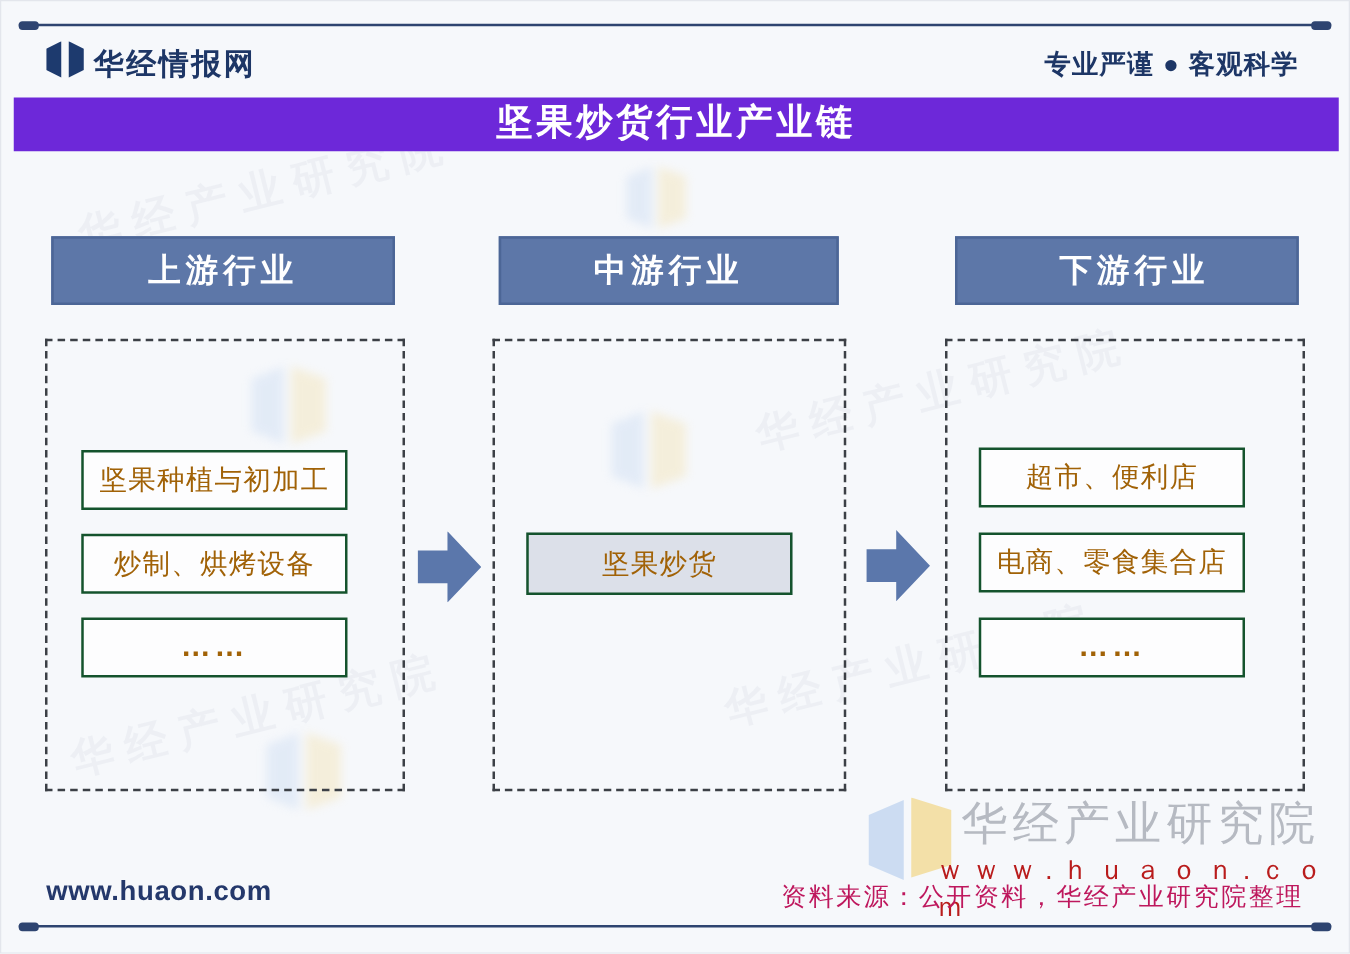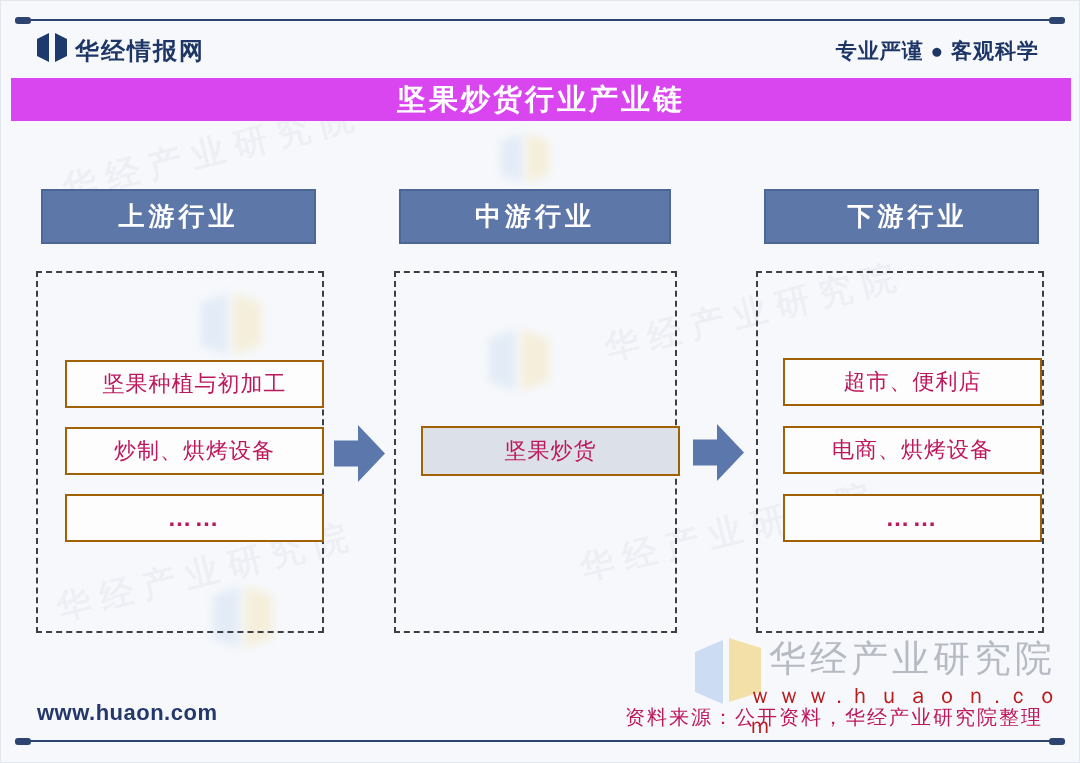--- a/index.html
+++ b/index.html
@@ -34,22 +34,22 @@
     font-size: 24px; font-weight: 600; color: #1d3666; letter-spacing: 2px;
   }
   .tagline {
     position: absolute; right: 40px; top: 8px;
     font-size: 21px; font-weight: 600; color: #1d3666; letter-spacing: 1px; margin-left: 11px;
   }
 
   
   .title-bar {
     position: absolute; left: 10px; top: 77px; width: 1060px; height: 43px;
-    background: #d946ef;
-    display: flex; align-items: center; justify-content: center;
+    background: #6d28d9;
+    display: flex; justify-content: center;
   }
   .title-bar span {
     color: #ffffff; font-size: 29px; font-weight: bold; letter-spacing: 3px;
   }
 
   
   .col-header {
     position: absolute; top: 188px; height: 55px;
     background: #5d77a8; border: 2px solid #4c6696;
     display: flex; align-items: center; justify-content: center;
@@ -63,24 +63,24 @@
   .panel {
     position: absolute; top: 270px; height: 362px;
     border: 2px dashed #3c4046; background: transparent;
   }
   .panel.p1 { left: 35px;  width: 288px; }
   .panel.p2 { left: 393px; width: 283px; }
   .panel.p3 { left: 755px; width: 288px; }
 
   
   .item-box {
-    position: absolute; width: 259px; height: 48px;
-    background: #fdfdfe; border: 2px solid #a16207;
+    position: absolute; width: 213px; height: 48px;
+    background: #fdfdfe; border: 2px solid #14532d;
     display: flex; align-items: center; justify-content: center;
-    font-size: 22px; color: #be185d; letter-spacing: 1px;
+    font-size: 22px; color: #a16207; letter-spacing: 1px;
     font-weight: 500;
   }
   .item-box.dots { font-weight: bold; letter-spacing: 3px; font-size: 24px; }
   .u1 { left: 64px; top: 359px; }
   .u2 { left: 64px; top: 426px; }
   .u3 { left: 64px; top: 493px; }
   .m1 { left: 420px; top: 425px; height: 50px; background: #dce0e9; }
   .d1 { left: 782px; top: 357px; }
   .d2 { left: 782px; top: 425px; }
   .d3 { left: 782px; top: 493px; }
@@ -185,21 +185,21 @@
   <div class="panel p2"></div>
   <div class="panel p3"></div>
 
   <div class="item-box u1">坚果种植与初加工</div>
   <div class="item-box u2">炒制、烘烤设备</div>
   <div class="item-box u3 dots">……</div>
 
   <div class="item-box m1">坚果炒货</div>
 
   <div class="item-box d1">超市、便利店</div>
-  <div class="item-box d2">电商、烘烤设备</div>
+  <div class="item-box d2">电商、零食集合店</div>
   <div class="item-box d3 dots">……</div>
 
   <div class="flow-arrow a1"></div>
   <div class="flow-arrow a2"></div>
 
   <svg class="wm-logo" width="72" height="66" viewBox="0 0 72 66">
     <polygon points="4,14 32,2 32,66 4,54" fill="#ccdcf2"></polygon>
     <polygon points="38,0 70,10 70,54 38,64" fill="#f3e0a8"></polygon>
   </svg>
   <div class="wm-name">华经产业研究院</div>

